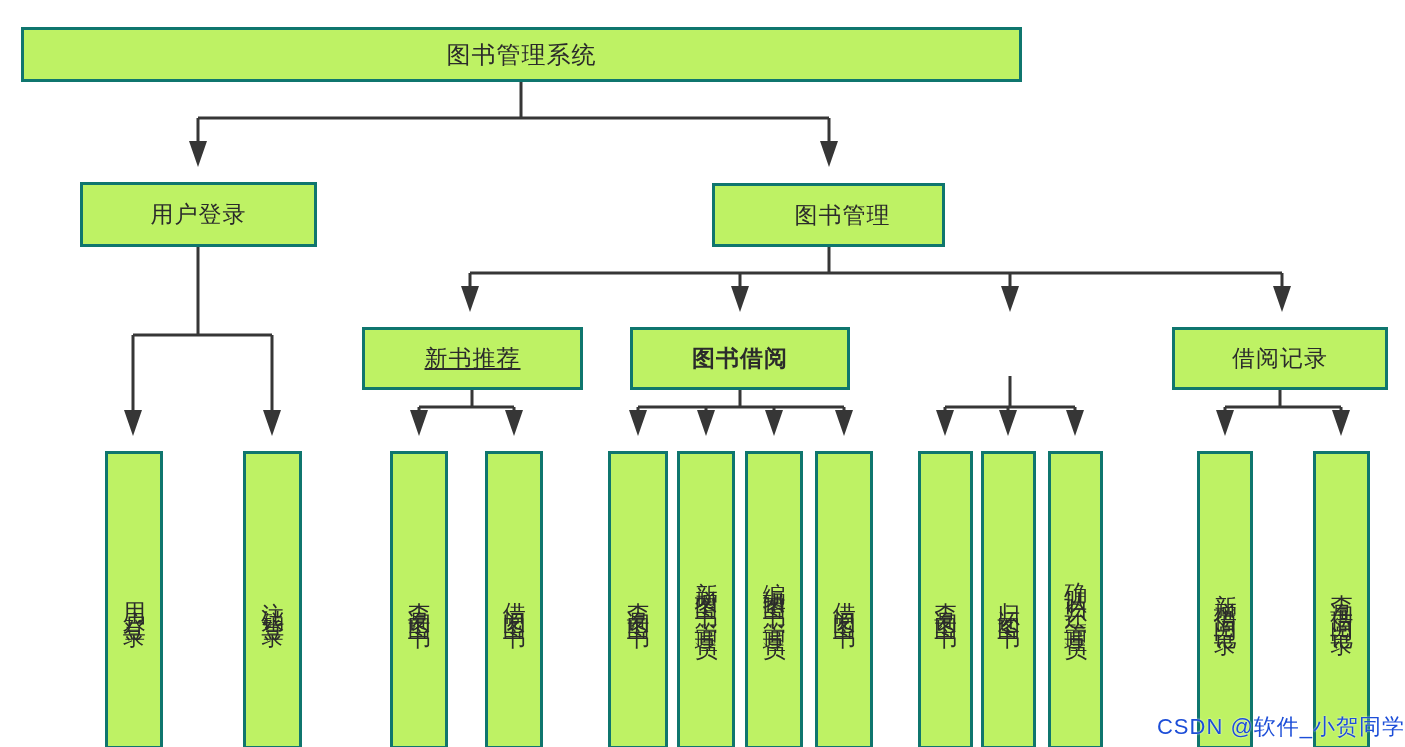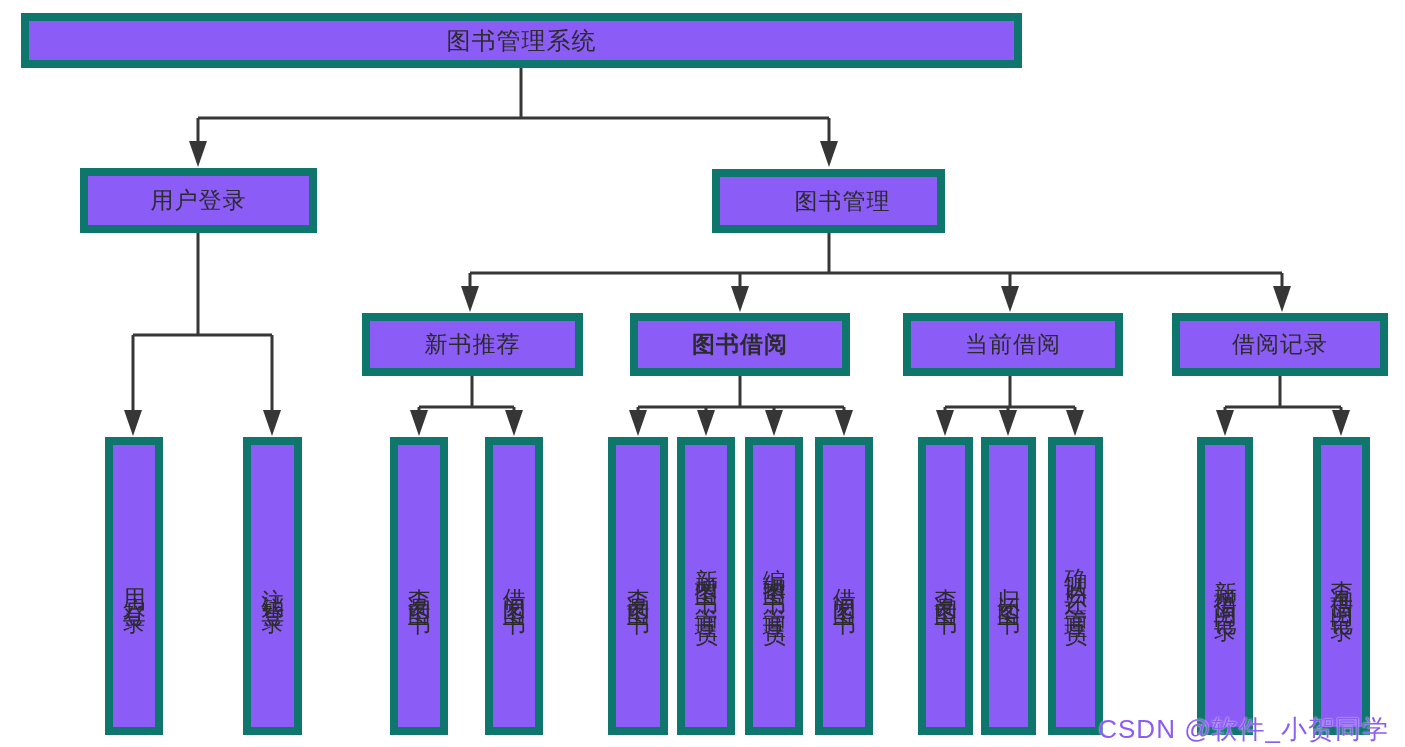--- a/index.html
+++ b/index.html
@@ -13,36 +13,37 @@
   }
   .stage svg.wires {
     position: absolute;
     left: 0; top: 0;
     width: 1405px; height: 747px;
     z-index: 1;
   }
   .box {
     position: absolute;
     box-sizing: border-box;
-    border: 8px solid #0f766e;
-    background: #8b5cf6;
+    border: 3px solid #0f766e;
+    background: #bef264;
     color: #2b2b2b;
     display: flex;
     align-items: center;
     justify-content: center;
     z-index: 2;
     font-size: 23px;
     letter-spacing: 1px;
     white-space: nowrap;
+    margin-top: 14px;
   }
   .root-box { left: 21px; top: 13px; width: 1001px; height: 55px; font-size: 24px; }
   .lvl2-login { left: 80px;  top: 168px; width: 237px; height: 65px; }
   .lvl2-mgmt  { left: 712px; top: 169px; width: 233px; height: 64px; padding-left: 28px; }
   .lvl3 { top: 313px; height: 63px; }
-  .l3-recommend { left: 362px;  width: 221px; }
+  .l3-recommend { left: 362px;  width: 221px; text-decoration: underline; }
   .l3-borrow    { left: 630px;  width: 220px; font-weight: bold; }
   .l3-current   { left: 903px;  width: 220px; }
   .l3-records   { left: 1172px; width: 216px; }
   .leaf {
     top: 437px;
     height: 298px;
     writing-mode: vertical-rl;
     text-orientation: mixed;
     font-size: 23px;
     letter-spacing: 8px;
@@ -57,25 +58,25 @@
   .lf-bb-add  { left: 677px;  width: 58px; }
   .lf-bb-edit { left: 745px;  width: 58px; }
   .lf-bb-bor  { left: 815px;  width: 58px; }
   .lf-cb-q    { left: 918px;  width: 55px; }
   .lf-cb-r    { left: 981px;  width: 55px; }
   .lf-cb-c    { left: 1048px; width: 55px; }
   .lf-br-add  { left: 1197px; width: 56px; }
   .lf-br-q    { left: 1313px; width: 57px; }
   .watermark {
     position: absolute;
-    right: 16px;
+    right: 0;
     top: 712px;
     z-index: 3;
-    font-size: 26px;
-    color: #8b5cf6;
+    font-size: 22px;
+    color: #1d4ed8;
     letter-spacing: 1px;
     text-shadow: 0 0 2px #ffffff;
     white-space: nowrap;
   }
 </style>
 </head>
 <body>
 
 <div class="stage">
 
@@ -119,21 +120,20 @@
     </g>
   </svg>
 
   <div class="box root-box">图书管理系统</div>
 
   <div class="box lvl2-login">用户登录</div>
   <div class="box lvl2-mgmt">图书管理</div>
 
   <div class="box lvl3 l3-recommend">新书推荐</div>
   <div class="box lvl3 l3-borrow">图书借阅</div>
-  <div class="box lvl3 l3-current">当前借阅</div>
   <div class="box lvl3 l3-records">借阅记录</div>
 
   <div class="box leaf lf-login">用户登录</div>
   <div class="box leaf lf-logout">注销登录</div>
 
   <div class="box leaf lf-nbr-q">查询图书</div>
   <div class="box leaf lf-nbr-b">借阅图书</div>
 
   <div class="box leaf lf-bb-q">查询图书</div>
   <div class="box leaf lf-bb-add">新增图书（管理员）</div>

